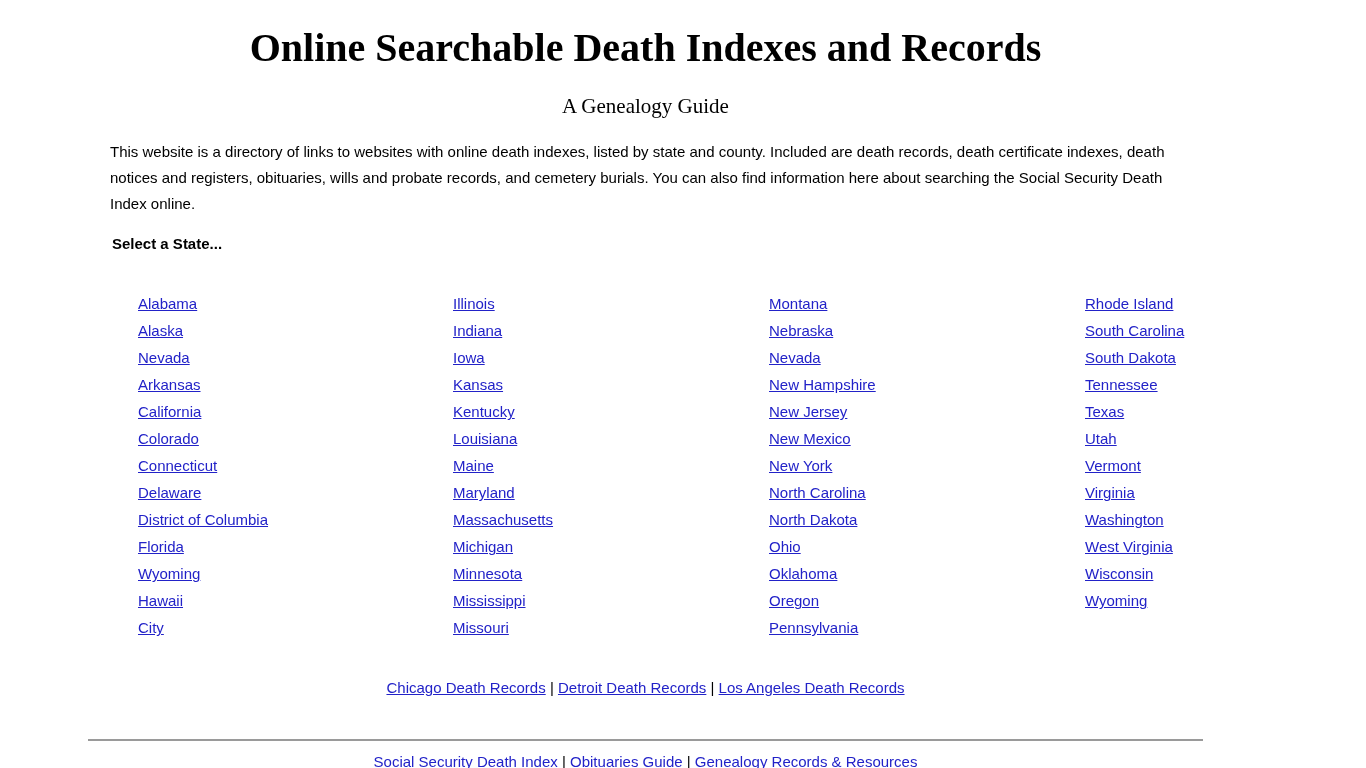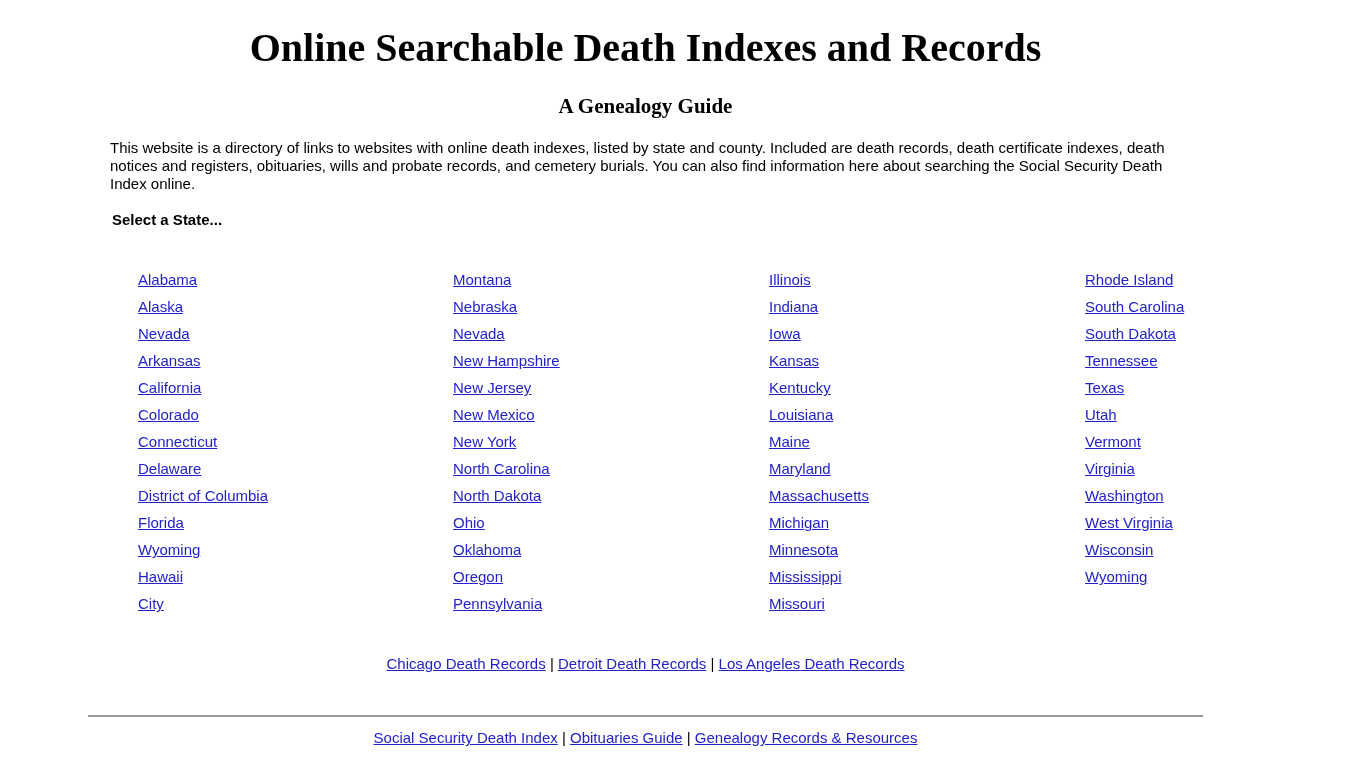--- a/index.html
+++ b/index.html
@@ -20,28 +20,28 @@
     font-family: "Liberation Serif", serif;
     font-size: 40px;
     font-weight: bold;
     text-align: center;
     margin: 25px 0 0 0;
     line-height: 1.15;
   }
   .subtitle {
     font-family: "Liberation Serif", serif;
     font-size: 21px;
-    font-weight: bold;
+    font-weight: normal;
     text-align: center;
     margin-top: 23px;
     line-height: 1.2;
   }
   p.intro {
     font-size: 15px;
-    line-height: 18px;
+    line-height: 26px;
     margin: 20px 22px 0 22px;
   }
   .select-prompt {
     font-size: 15px;
     font-weight: bold;
     margin: 19px 0 0 24px;
     line-height: 15px;
   }
   .states-grid {
     display: flex;
@@ -107,48 +107,48 @@
         <a href="#" class="state-link">Colorado</a>
         <a href="#" class="state-link">Connecticut</a>
         <a href="#" class="state-link">Delaware</a>
         <a href="#" class="state-link">District of Columbia</a>
         <a href="#" class="state-link">Florida</a>
         <a href="#" class="state-link">Wyoming</a>
         <a href="#" class="state-link">Hawaii</a>
         <a href="#" class="state-link">City</a>
       </div>
     <div class="state-col">
+        <a href="#" class="state-link">Illinois</a>
+        <a href="#" class="state-link">Indiana</a>
+        <a href="#" class="state-link">Iowa</a>
+        <a href="#" class="state-link">Kansas</a>
+        <a href="#" class="state-link">Kentucky</a>
+        <a href="#" class="state-link">Louisiana</a>
+        <a href="#" class="state-link">Maine</a>
+        <a href="#" class="state-link">Maryland</a>
+        <a href="#" class="state-link">Massachusetts</a>
+        <a href="#" class="state-link">Michigan</a>
+        <a href="#" class="state-link">Minnesota</a>
+        <a href="#" class="state-link">Mississippi</a>
+        <a href="#" class="state-link">Missouri</a>
+      </div>
+    <div class="state-col">
         <a href="#" class="state-link">Montana</a>
         <a href="#" class="state-link">Nebraska</a>
         <a href="#" class="state-link">Nevada</a>
         <a href="#" class="state-link">New Hampshire</a>
         <a href="#" class="state-link">New Jersey</a>
         <a href="#" class="state-link">New Mexico</a>
         <a href="#" class="state-link">New York</a>
         <a href="#" class="state-link">North Carolina</a>
         <a href="#" class="state-link">North Dakota</a>
         <a href="#" class="state-link">Ohio</a>
         <a href="#" class="state-link">Oklahoma</a>
         <a href="#" class="state-link">Oregon</a>
         <a href="#" class="state-link">Pennsylvania</a>
-      </div>
-    <div class="state-col">
-        <a href="#" class="state-link">Illinois</a>
-        <a href="#" class="state-link">Indiana</a>
-        <a href="#" class="state-link">Iowa</a>
-        <a href="#" class="state-link">Kansas</a>
-        <a href="#" class="state-link">Kentucky</a>
-        <a href="#" class="state-link">Louisiana</a>
-        <a href="#" class="state-link">Maine</a>
-        <a href="#" class="state-link">Maryland</a>
-        <a href="#" class="state-link">Massachusetts</a>
-        <a href="#" class="state-link">Michigan</a>
-        <a href="#" class="state-link">Minnesota</a>
-        <a href="#" class="state-link">Mississippi</a>
-        <a href="#" class="state-link">Missouri</a>
       </div>
     <div class="state-col">
         <a href="#" class="state-link">Rhode Island</a>
         <a href="#" class="state-link">South Carolina</a>
         <a href="#" class="state-link">South Dakota</a>
         <a href="#" class="state-link">Tennessee</a>
         <a href="#" class="state-link">Texas</a>
         <a href="#" class="state-link">Utah</a>
         <a href="#" class="state-link">Vermont</a>
         <a href="#" class="state-link">Virginia</a>

